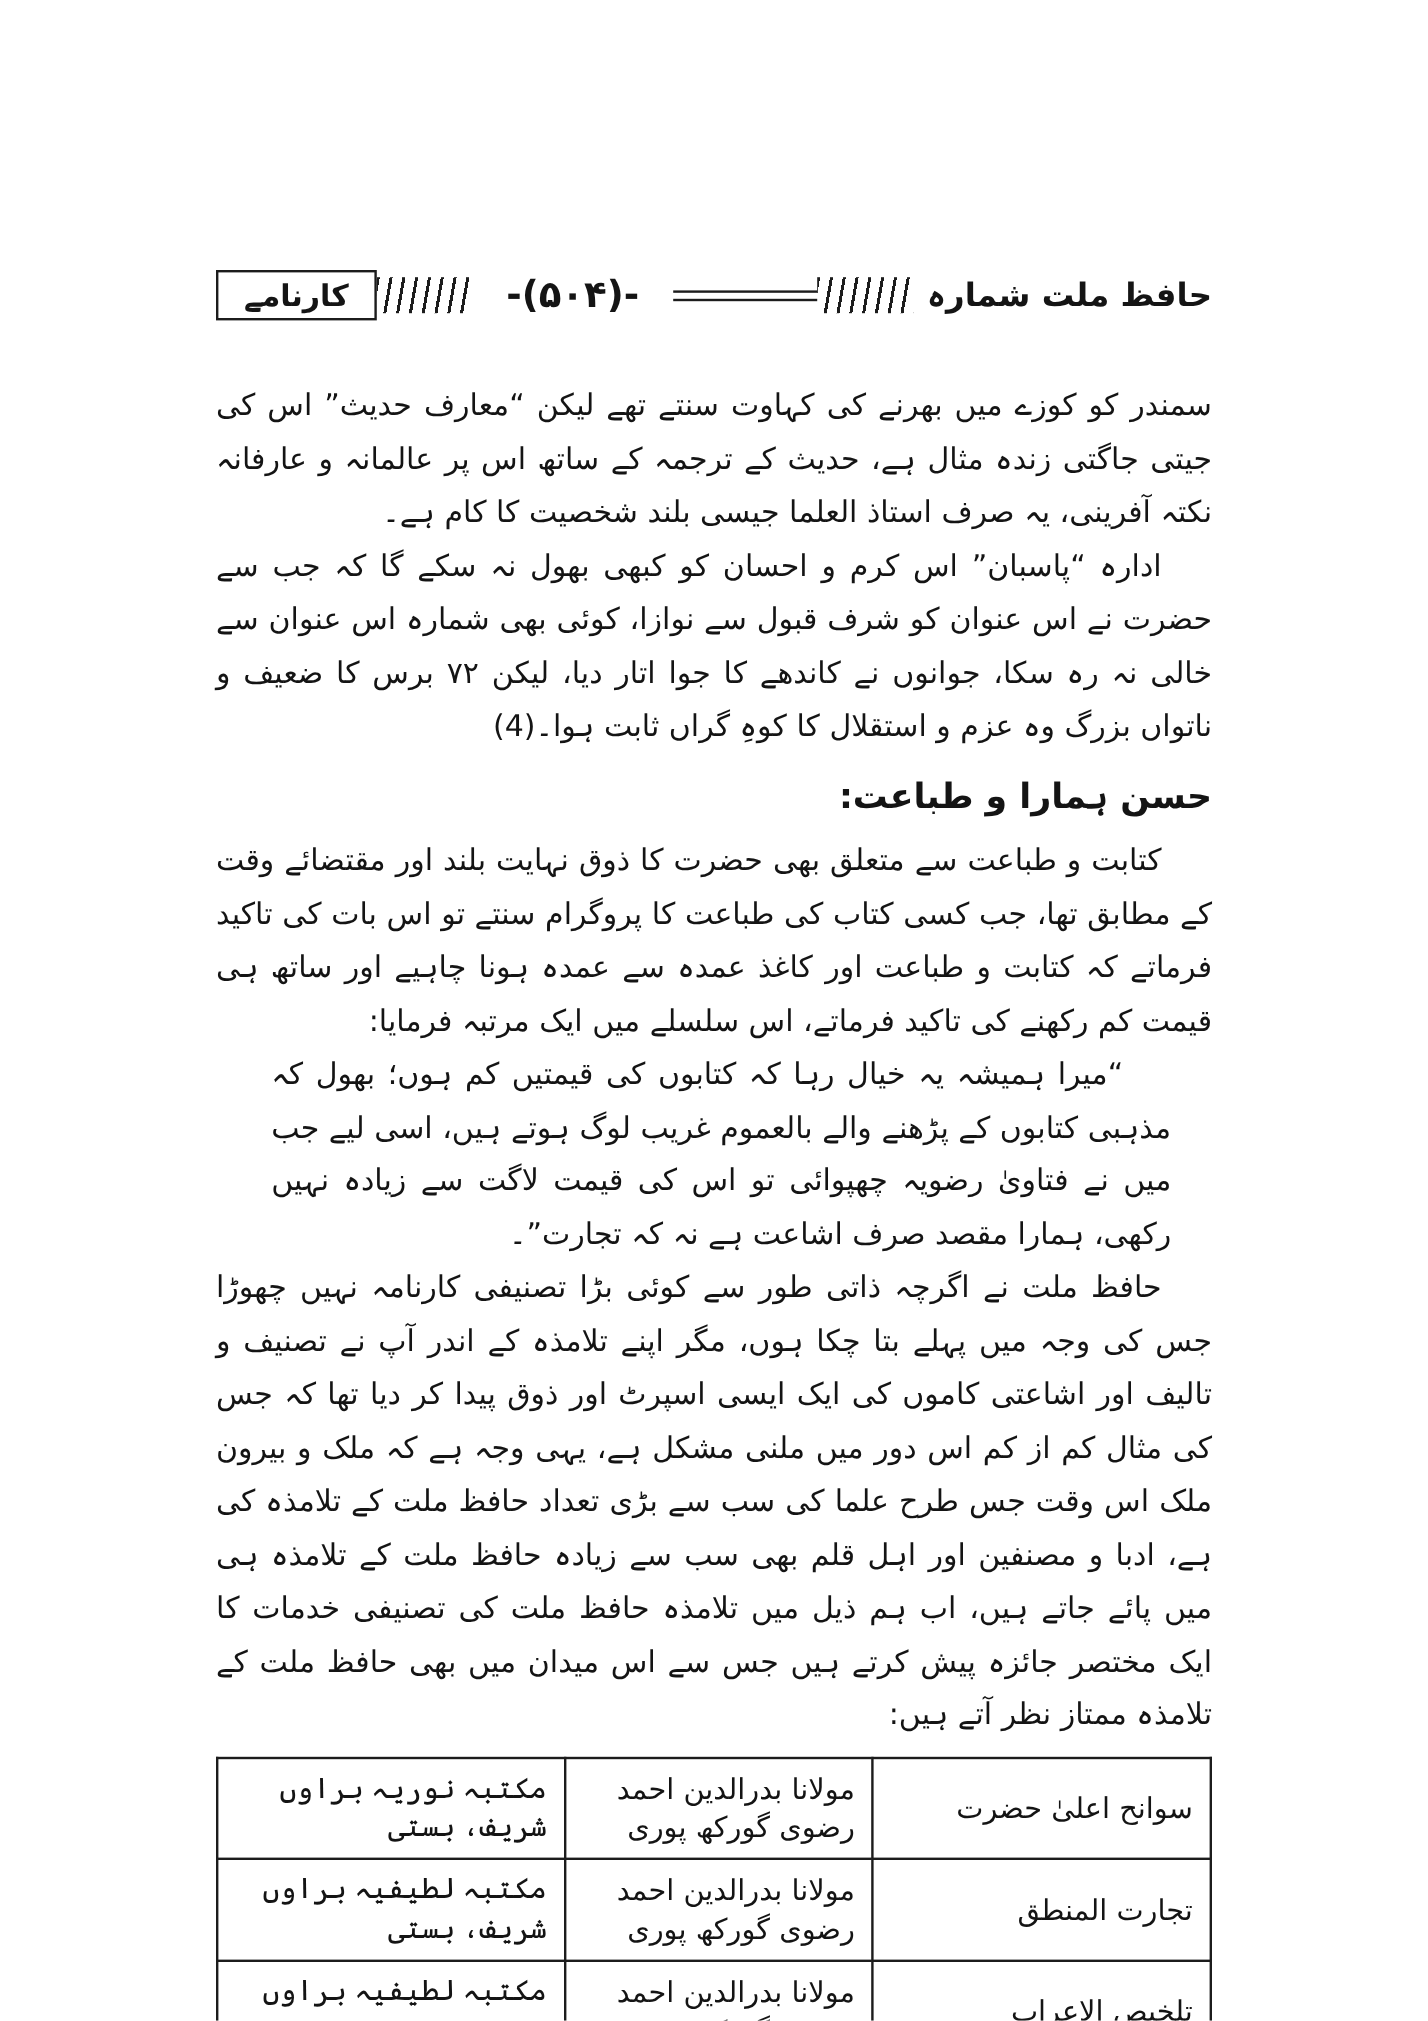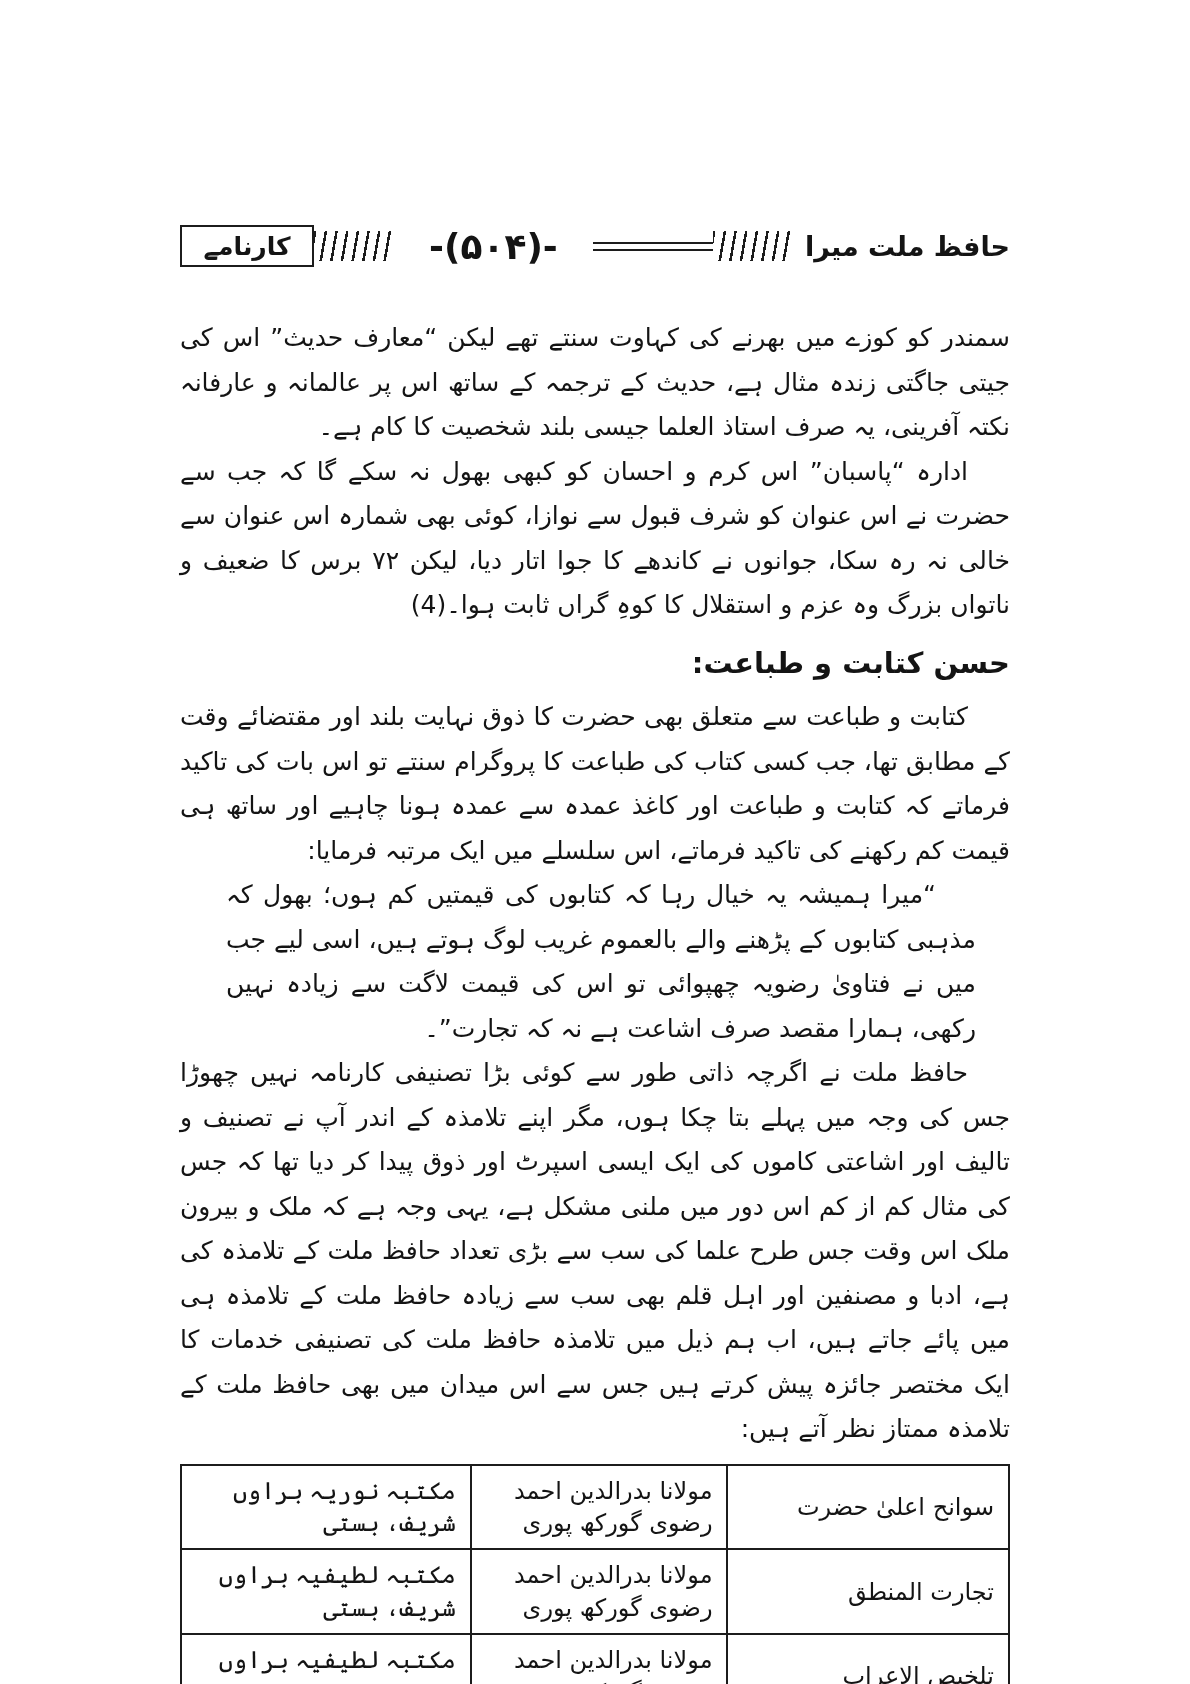--- a/index.html
+++ b/index.html
@@ -37,21 +37,21 @@
   }
   .side-box-text { font-size: 25px; font-weight: bold; }
   .stripes {
     width: 80px;
     height: 30px;
     flex: 0 0 auto;
     background: repeating-linear-gradient(100deg, #1c1c1c 0 2.5px, transparent 2.5px 10.5px);
   }
   .grow { flex: 1 1 auto; }
   .page-number {
-    font-size: 36px;
+    font-size: 31px;
     font-weight: bold;
     letter-spacing: 1px;
     flex: 0 0 auto;
   }
   .track {
     width: 120px;
     height: 9px;
     flex: 0 0 auto;
     border-top: 2px solid #1c1c1c;
     border-bottom: 2px solid #1c1c1c;
@@ -110,30 +110,30 @@
   <header class="page-header" dir="ltr">
     <div class="side-box">
       <span class="side-box-text">کارنامے</span>
     </div>
     <div class="stripes"></div>
     <div class="grow"></div>
     <div class="page-number">-(۵۰۴)-</div>
     <div class="grow"></div>
     <div class="track"></div>
     <div class="stripes"></div>
-    <div class="pub-title">حافظ ملت میرا</div>
+    <div class="pub-title">حافظ ملت شمارہ</div>
   </header>
 
   <main class="content" dir="rtl">
 
     <p class="para no-indent">سمندر کو کوزے میں بھرنے کی کہاوت سنتے تھے لیکن “معارف حدیث” اس کی جیتی جاگتی زندہ مثال ہے، حدیث کے ترجمہ کے ساتھ اس پر عالمانہ و عارفانہ نکتہ آفرینی، یہ صرف استاذ العلما جیسی بلند شخصیت کا کام ہے۔</p>
 
     <p class="para">ادارہ “پاسبان” اس کرم و احسان کو کبھی بھول نہ سکے گا کہ جب سے حضرت نے اس عنوان کو شرف قبول سے نوازا، کوئی بھی شمارہ اس عنوان سے خالی نہ رہ سکا، جوانوں نے کاندھے کا جوا اتار دیا، لیکن ۷۲ برس کا ضعیف و ناتواں بزرگ وہ عزم و استقلال کا کوہِ گراں ثابت ہوا۔(4)</p>
 
-    <h2 class="heading">حسن کتابت و طباعت:</h2>
+    <h2 class="heading">حسن ہمارا و طباعت:</h2>
 
     <p class="para">کتابت و طباعت سے متعلق بھی حضرت کا ذوق نہایت بلند اور مقتضائے وقت کے مطابق تھا، جب کسی کتاب کی طباعت کا پروگرام سنتے تو اس بات کی تاکید فرماتے کہ کتابت و طباعت اور کاغذ عمدہ سے عمدہ ہونا چاہیے اور ساتھ ہی قیمت کم رکھنے کی تاکید فرماتے، اس سلسلے میں ایک مرتبہ فرمایا:</p>
 
     <blockquote class="quote">“میرا ہمیشہ یہ خیال رہا کہ کتابوں کی قیمتیں کم ہوں؛ بھول کہ مذہبی کتابوں کے پڑھنے والے بالعموم غریب لوگ ہوتے ہیں، اسی لیے جب میں نے فتاویٰ رضویہ چھپوائی تو اس کی قیمت لاگت سے زیادہ نہیں رکھی، ہمارا مقصد صرف اشاعت ہے نہ کہ تجارت”۔</blockquote>
 
     <p class="para">حافظ ملت نے اگرچہ ذاتی طور سے کوئی بڑا تصنیفی کارنامہ نہیں چھوڑا جس کی وجہ میں پہلے بتا چکا ہوں، مگر اپنے تلامذہ کے اندر آپ نے تصنیف و تالیف اور اشاعتی کاموں کی ایک ایسی اسپرٹ اور ذوق پیدا کر دیا تھا کہ جس کی مثال کم از کم اس دور میں ملنی مشکل ہے، یہی وجہ ہے کہ ملک و بیرون ملک اس وقت جس طرح علما کی سب سے بڑی تعداد حافظ ملت کے تلامذہ کی ہے، ادبا و مصنفین اور اہل قلم بھی سب سے زیادہ حافظ ملت کے تلامذہ ہی میں پائے جاتے ہیں، اب ہم ذیل میں تلامذہ حافظ ملت کی تصنیفی خدمات کا ایک مختصر جائزہ پیش کرتے ہیں جس سے اس میدان میں بھی حافظ ملت کے تلامذہ ممتاز نظر آتے ہیں:</p>
 
     <table class="books-table">
       <tbody>
         <tr>

